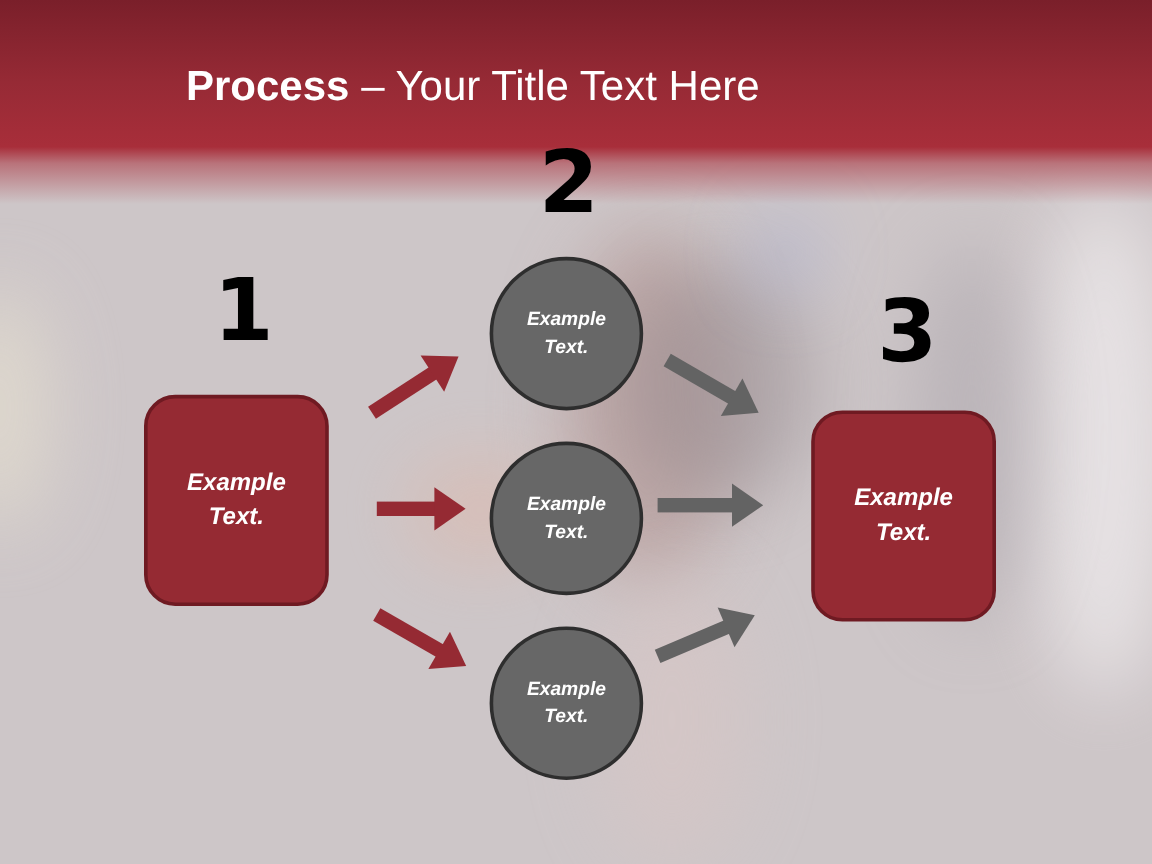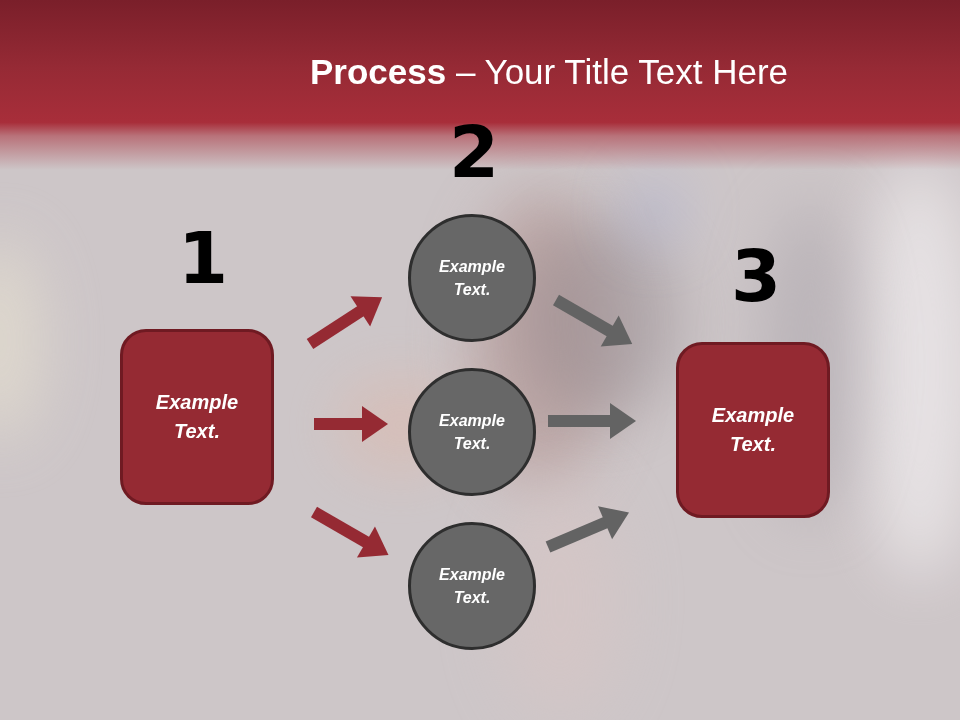--- a/index.html
+++ b/index.html
@@ -5,21 +5,21 @@
   html, body { margin: 0; padding: 0; }
   body { width: 960px; height: 720px; overflow: hidden; position: relative;
          font-family: "Liberation Sans", "DejaVu Sans", sans-serif; }
   .slide { position: absolute; left: 0; top: 0; width: 960px; height: 720px; overflow: hidden;
            background: #cdc6c8; }
   
   .bg { position: absolute; inset: 0; }
   .blob { position: absolute; border-radius: 50%; filter: blur(30px); }
   .header { position: absolute; left: 0; top: 0; width: 960px; height: 170px;
             background: linear-gradient(180deg, #7a1f2a 0%, #962a35 40%, #a82e3a 72%, rgba(168,46,58,0.55) 80%, rgba(205,198,200,0) 100%); }
-  .title { position: absolute; left: 0; top: 52px; width: 788px; text-align: right;
+  .title { position: absolute; left: 0; top: 52px; width: 788px; text-align: center;
            color: #ffffff; font-size: 35px; }
   .title b { font-weight: bold; }
   .num { position: absolute; font-weight: bold; color: #000; font-size: 72px; line-height: 1;
          font-family: "DejaVu Sans", sans-serif; }
   .box { position: absolute; width: 154px; height: 176px; background: #952a33;
          border: 3px solid #6f1a22; border-radius: 26px; box-sizing: border-box;
          display: flex; align-items: center; justify-content: center; text-align: center;
          color: #fff; font-style: italic; font-weight: bold; font-size: 20px; line-height: 29px; }
   .circle { position: absolute; width: 128px; height: 128px; border-radius: 50%;
             background: #676767; border: 3px solid #2e2e2e; box-sizing: border-box;

